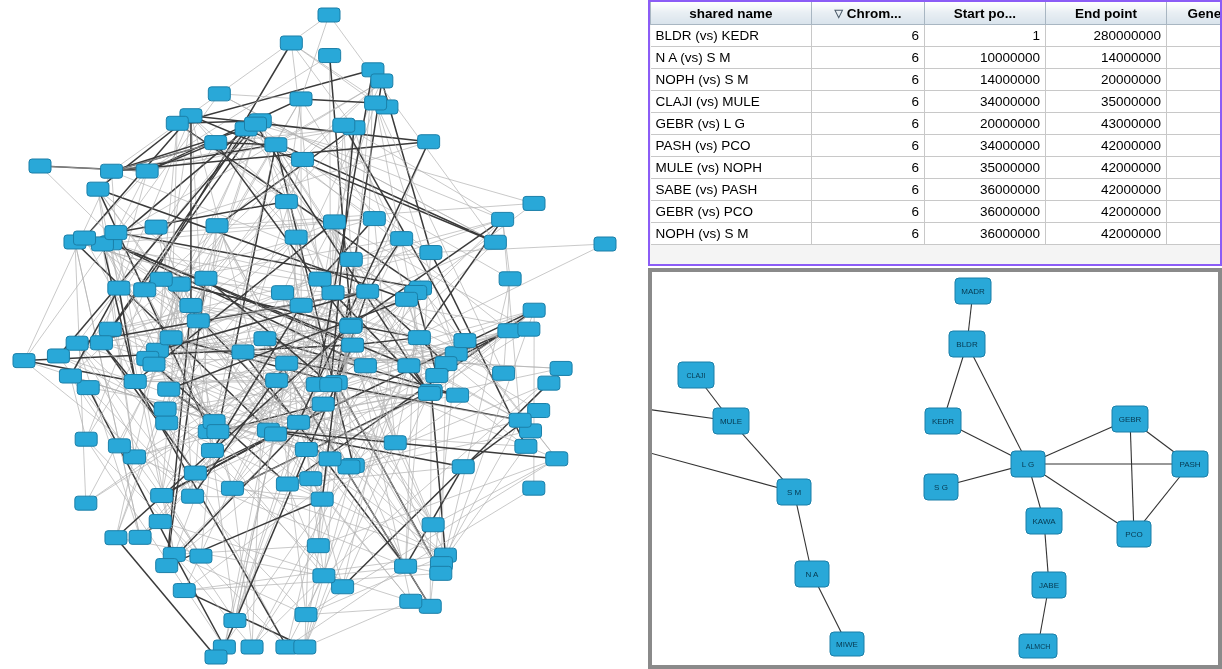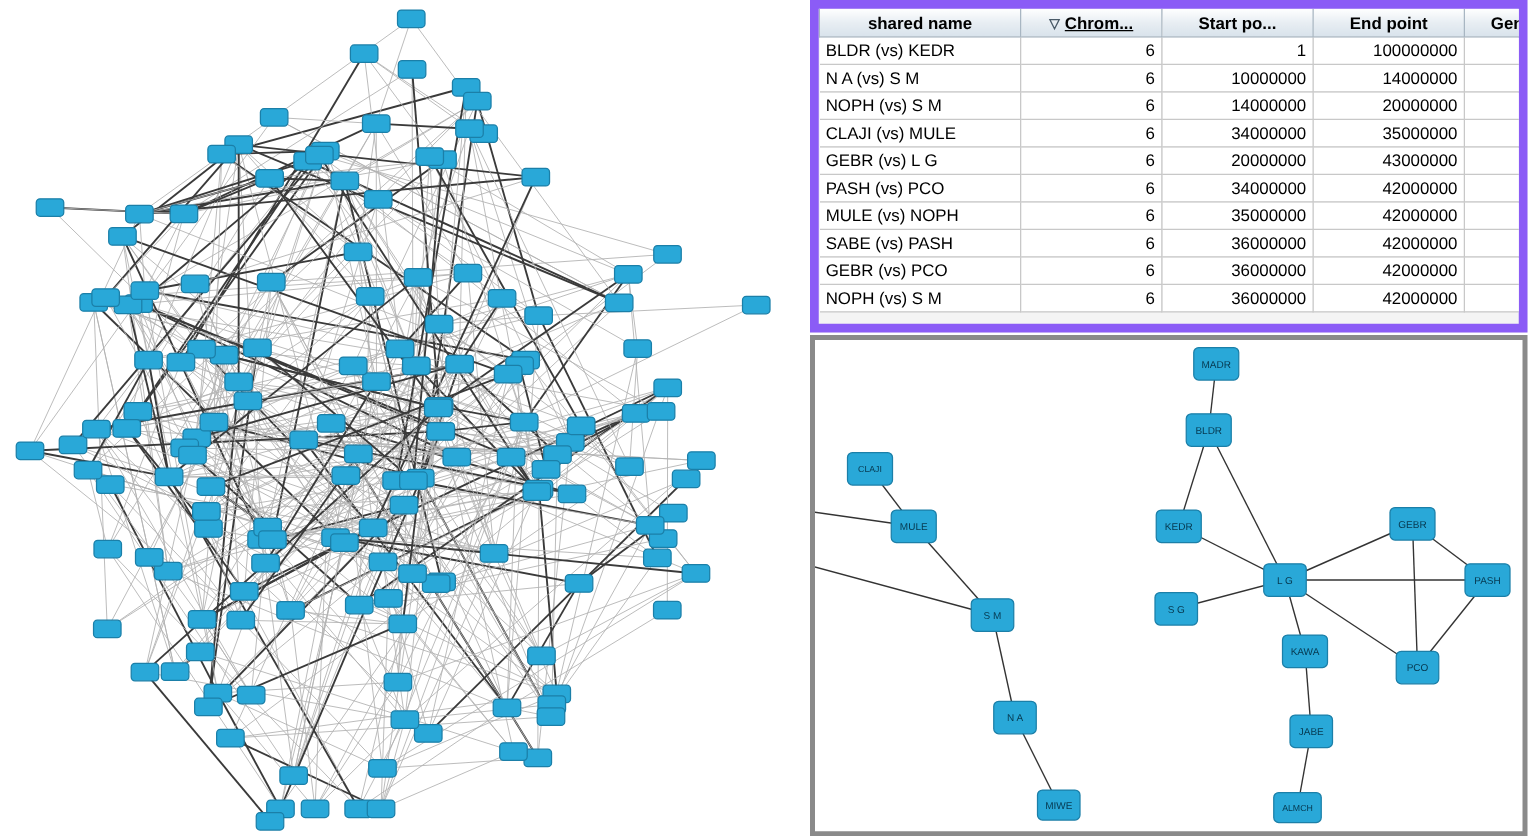--- a/index.html
+++ b/index.html
@@ -26,21 +26,21 @@
   }
 
   
   #table-panel {
     position: absolute;
     left: 648px;
     top: 0;
     width: 574px;
     height: 266px;
     background: #f4f4f4;
-    border: 7px solid #8b5cf6;
+    border: 2px solid #8b5cf6;
     box-sizing: border-box;
     overflow: hidden;
   }
   table.grid {
     border-collapse: collapse;
     width: 100%;
     font-size: 13px;
     color: #000;
     table-layout: fixed;
   }
@@ -63,21 +63,21 @@
     height: 21px;
     padding: 0 5px;
     background: #ffffff;
     white-space: nowrap;
     overflow: hidden;
     font-size: 13.5px;
   }
   table.grid td.num { text-align: right; }
   table.grid td.txt { text-align: left; margin-left: 45px; }
   .col-name   { width: 152px; }
-  .col-chrom  { width: 104px; text-decoration: underline; }
+  .col-chrom  { width: 104px; }
   .col-start  { width: 112px; }
   .col-end    { width: 112px; margin-left: 36px; }
   .col-gen    { width: 94px; }
   .filter-glyph {
     display: inline-block;
     margin-right: 4px;
     color: #4a5a68;
     font-size: 11px;
     transform: translateY(-1px);
   }
@@ -845,21 +845,21 @@
         <th class="col-gen">
           <span>Genetic...</span>
         </th>
       </tr>
     </thead>
     <tbody id="table-body">
         <tr>
           <td class="txt">BLDR (vs) KEDR</td>
           <td class="num">6</td>
           <td class="num">1</td>
-          <td class="num">100000000</td>
+          <td class="num">280000000</td>
           <td class="num">192.0</td>
         </tr>
         <tr>
           <td class="txt">N A (vs) S M</td>
           <td class="num">6</td>
           <td class="num">10000000</td>
           <td class="num">14000000</td>
           <td class="num">6.6</td>
         </tr>
         <tr>

